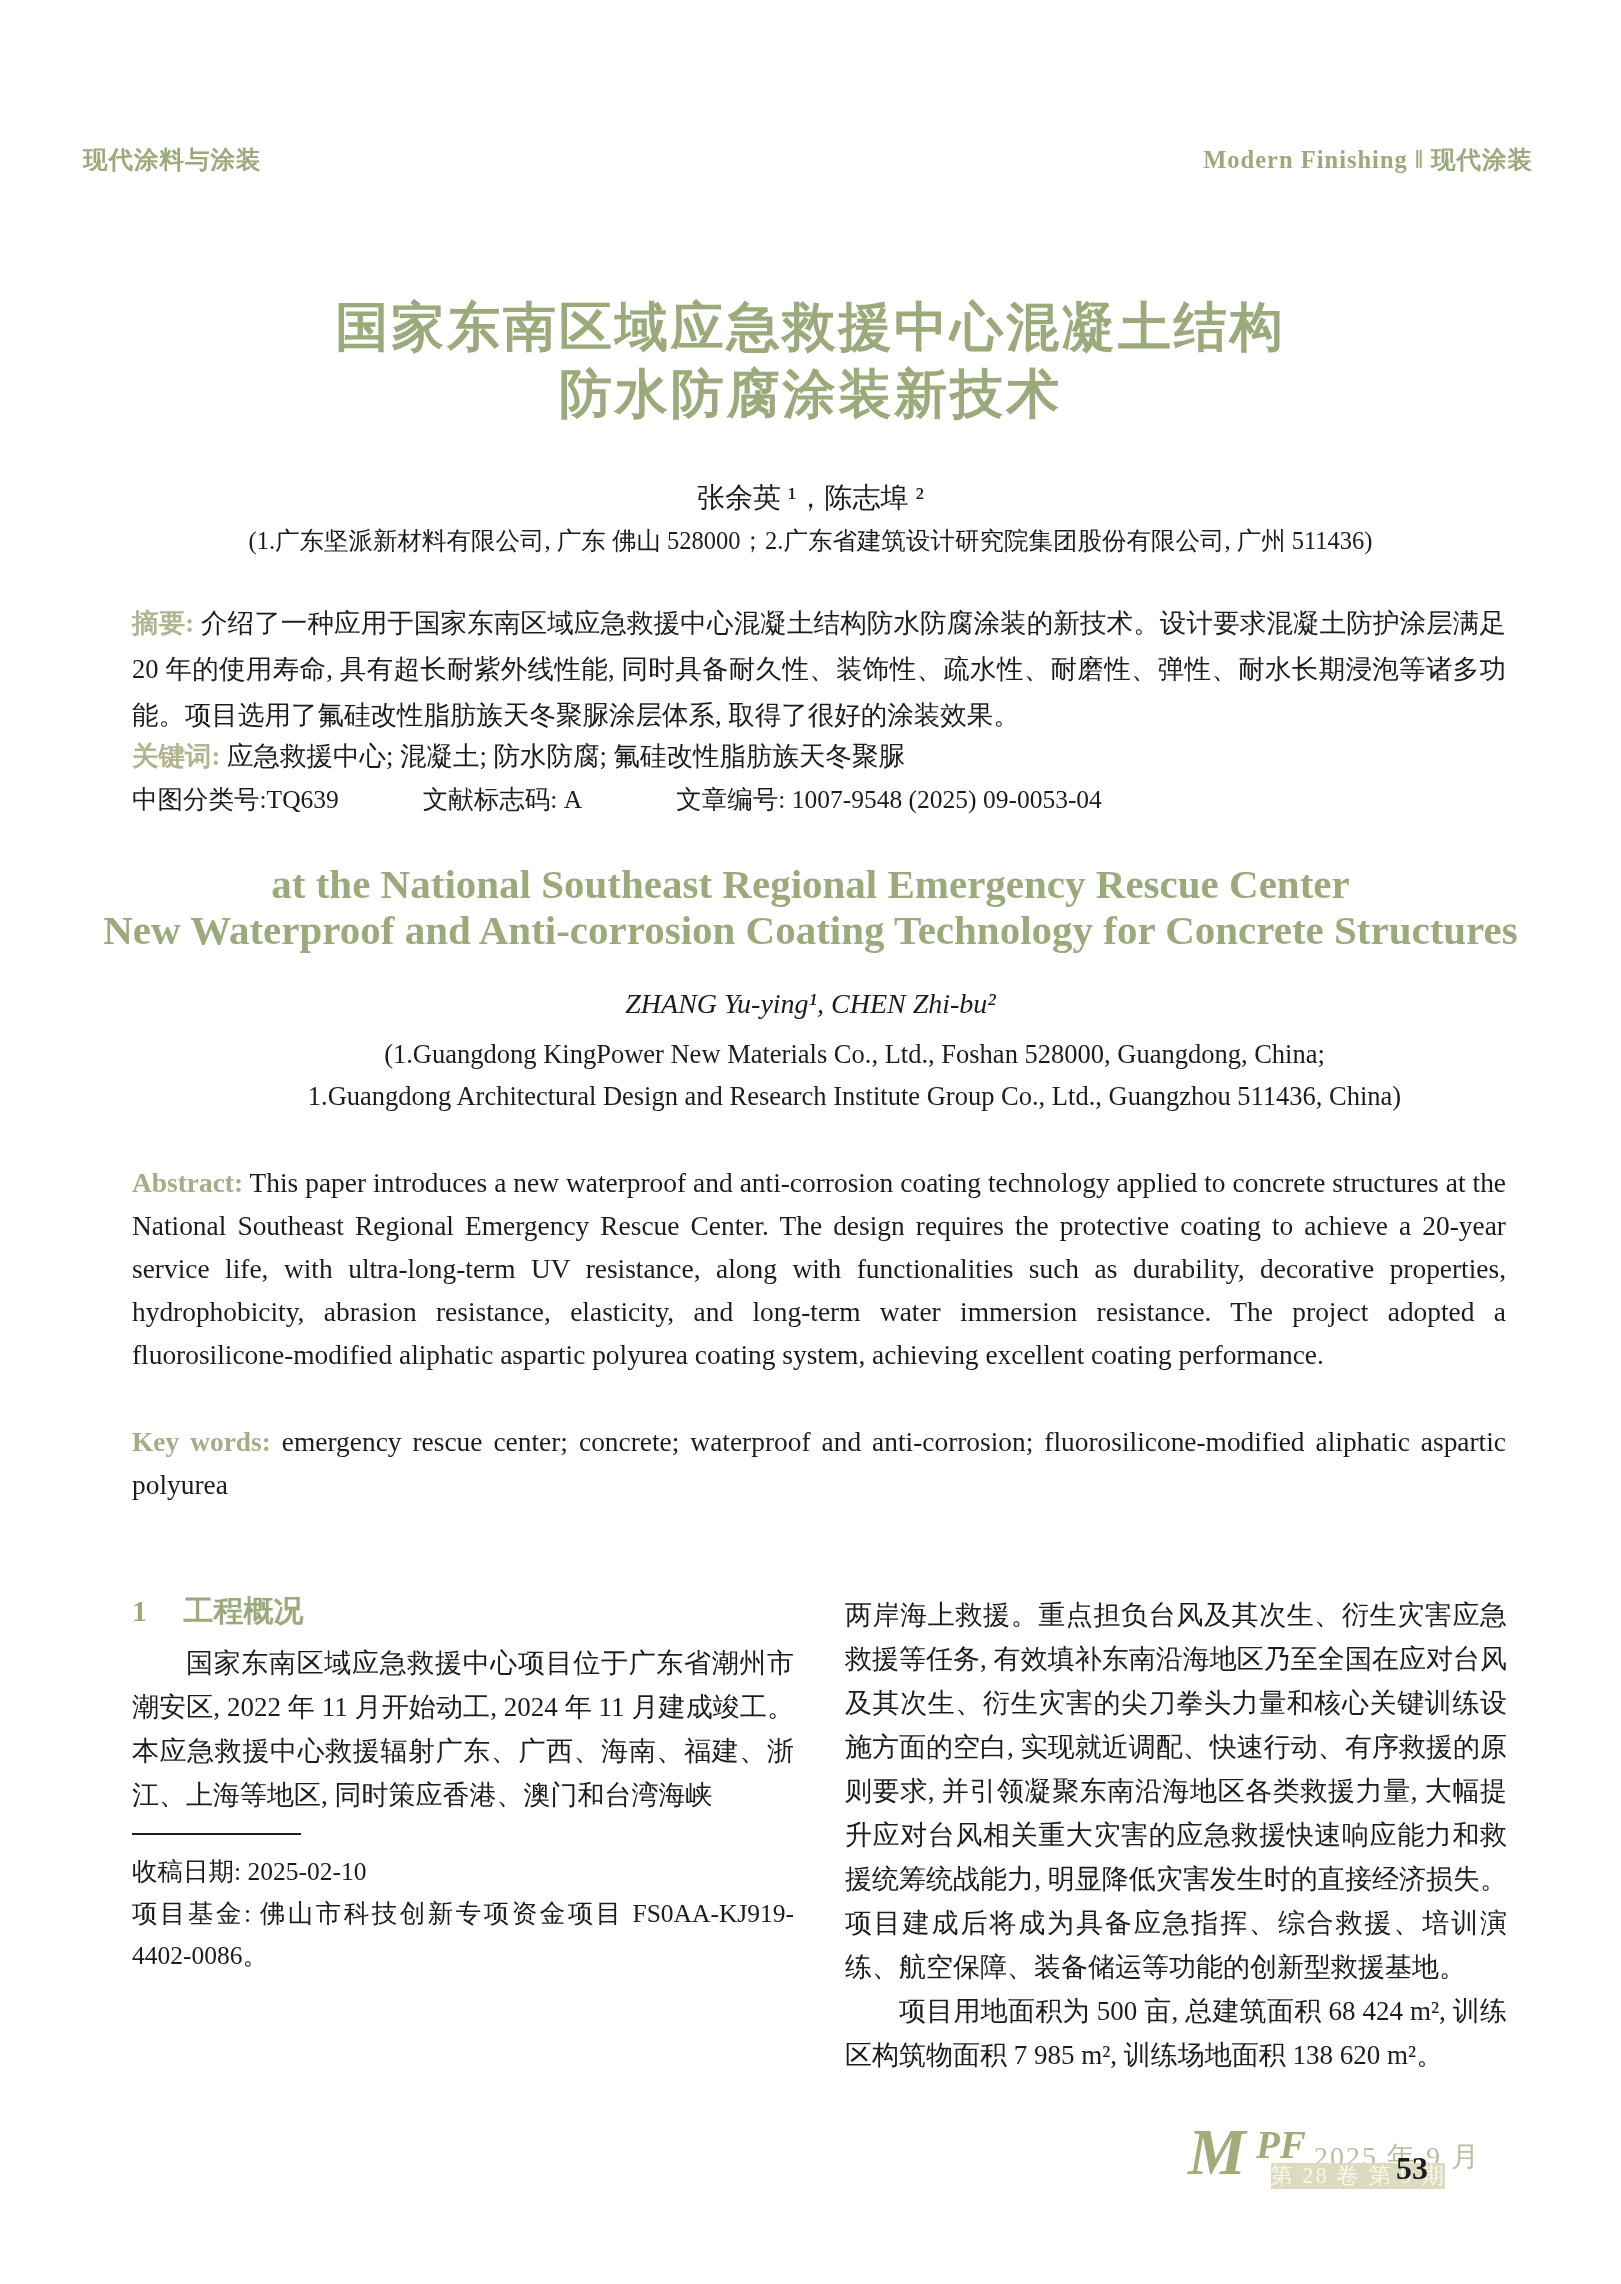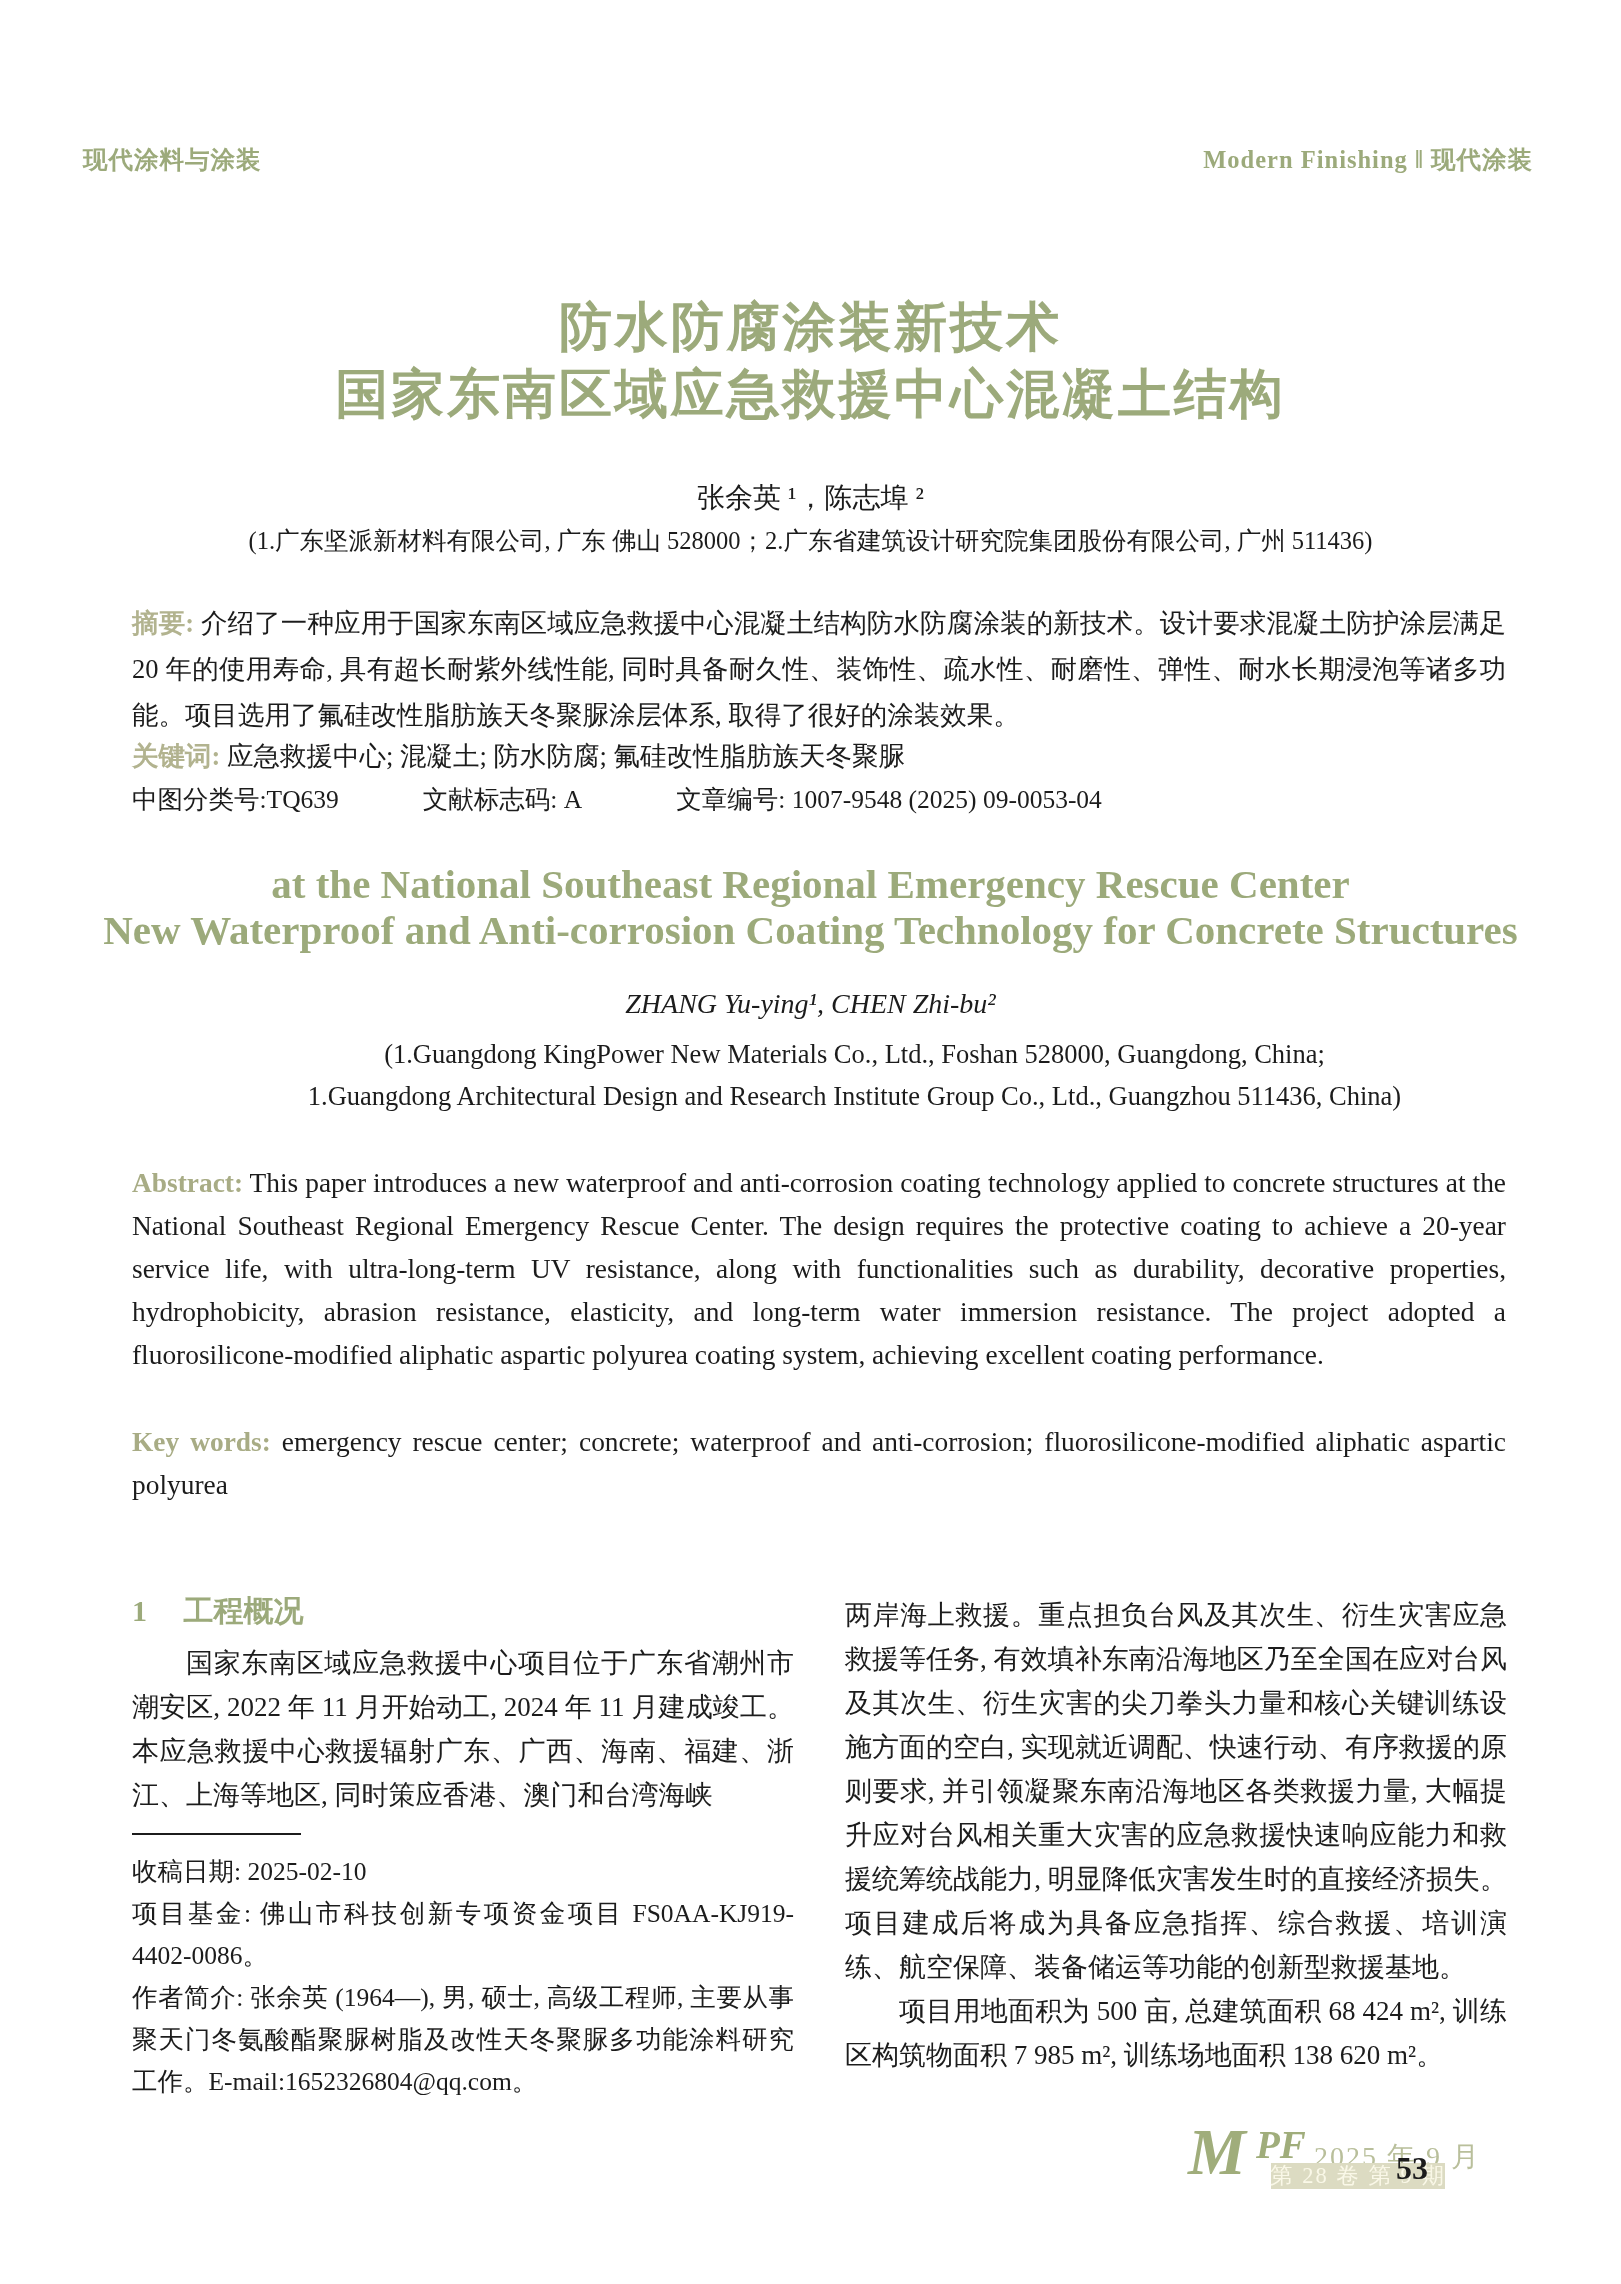--- a/index.html
+++ b/index.html
@@ -113,22 +113,22 @@
 <body>
 
 <div class="page">
 
   <div class="pagehead">
     <span>现代涂料与涂装</span>
     <span>Modern Finishing ‖ 现代涂装</span>
   </div>
 
   <div class="title-cn">
+    <div>国家东南区域应急救援中心混凝土结构</div>
     <div>防水防腐涂装新技术</div>
-    <div>国家东南区域应急救援中心混凝土结构</div>
   </div>
 
   <div class="authors-cn">张余英 ¹，陈志埠 ²</div>
   <div class="affil-cn">(1.广东坚派新材料有限公司, 广东 佛山 528000；2.广东省建筑设计研究院集团股份有限公司, 广州 511436)</div>
 
   <div class="blk abs-cn">
     <span class="label">摘要:</span>
     <span>介绍了一种应用于国家东南区域应急救援中心混凝土结构防水防腐涂装的新技术。设计要求混凝土防护涂层满足 20 年的使用寿命, 具有超长耐紫外线性能, 同时具备耐久性、装饰性、疏水性、耐磨性、弹性、耐水长期浸泡等诸多功能。项目选用了氟硅改性脂肪族天冬聚脲涂层体系, 取得了很好的涂装效果。</span>
   </div>
 
@@ -171,21 +171,20 @@
         <span class="sec-num">1</span>
         <span>工程概况</span>
       </h3>
       <p class="body-p indent">国家东南区域应急救援中心项目位于广东省潮州市潮安区, 2022 年 11 月开始动工, 2024 年 11 月建成竣工。本应急救援中心救援辐射广东、广西、海南、福建、浙江、上海等地区, 同时策应香港、澳门和台湾海峡</p>
 
       <div class="fn-divider"></div>
 
       <div class="footnotes">
         <p>收稿日期: 2025-02-10</p>
         <p>项目基金: 佛山市科技创新专项资金项目 FS0AA-KJ919-4402-0086。</p>
-        <p>作者简介: 张余英 (1964—), 男, 硕士, 高级工程师, 主要从事聚天门冬氨酸酯聚脲树脂及改性天冬聚脲多功能涂料研究工作。E-mail:1652326804@qq.com。</p>
       </div>
     </div>
 
     <div class="col">
       <p class="body-p">两岸海上救援。重点担负台风及其次生、衍生灾害应急救援等任务, 有效填补东南沿海地区乃至全国在应对台风及其次生、衍生灾害的尖刀拳头力量和核心关键训练设施方面的空白, 实现就近调配、快速行动、有序救援的原则要求, 并引领凝聚东南沿海地区各类救援力量, 大幅提升应对台风相关重大灾害的应急救援快速响应能力和救援统筹统战能力, 明显降低灾害发生时的直接经济损失。项目建成后将成为具备应急指挥、综合救援、培训演练、航空保障、装备储运等功能的创新型救援基地。</p>
       <p class="body-p indent">项目用地面积为 500 亩, 总建筑面积 68 424 m², 训练区构筑物面积 7 985 m², 训练场地面积 138 620 m²。</p>
     </div>
 
   </div>
 

